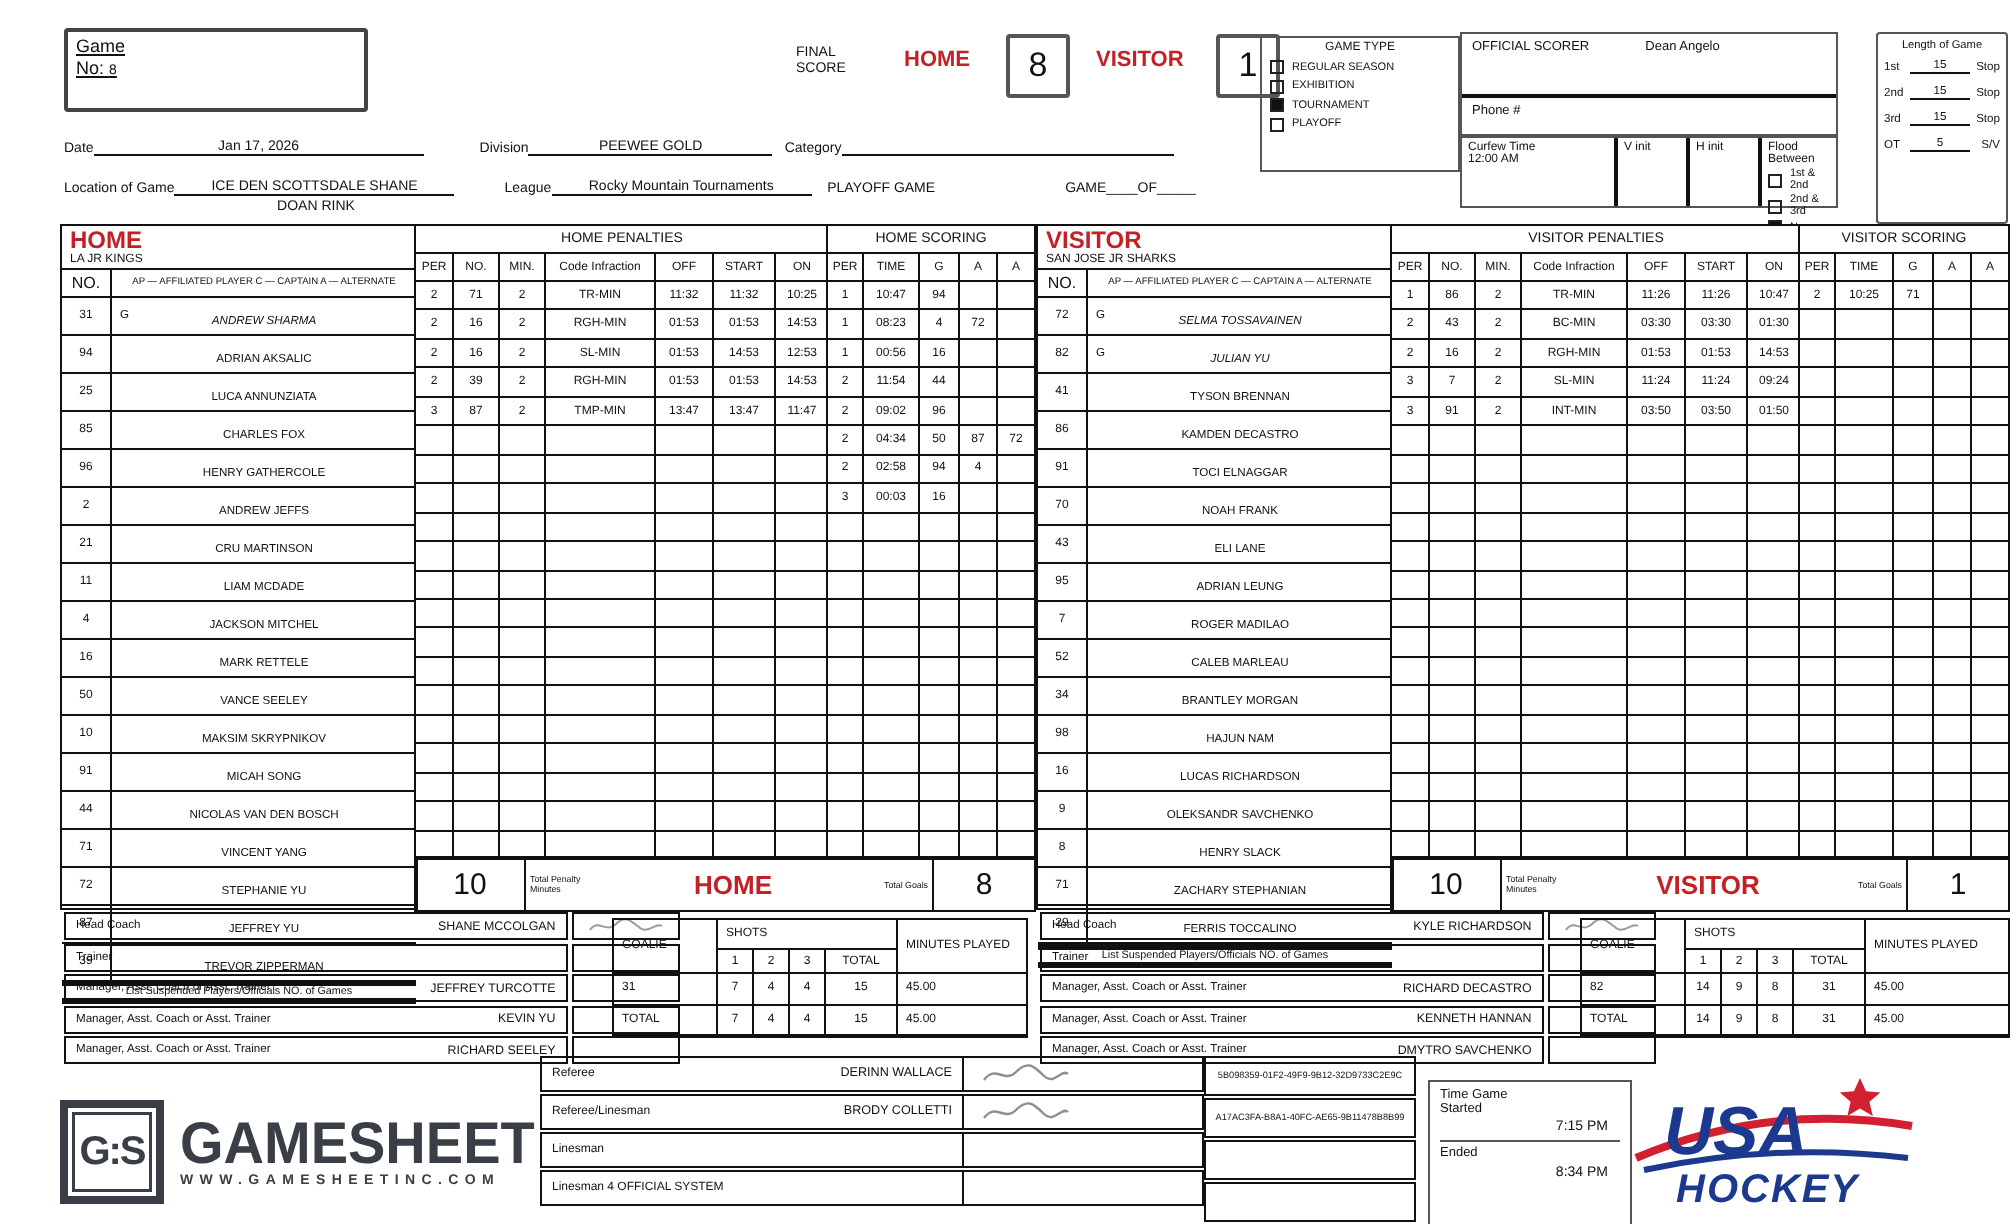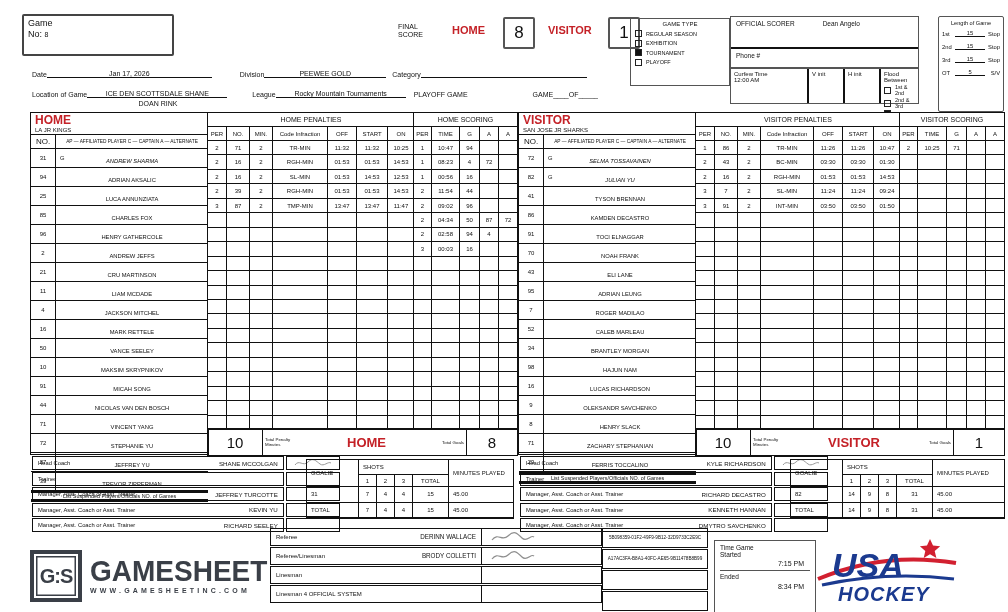--- a/index.html
+++ b/index.html
@@ -3,21 +3,21 @@
 <meta charset="utf-8">
 <style>
   html,body{margin:0;padding:0;background:#e8e8e8;}
   .sheet{position:relative;width:1008px;height:612px;background:#fff;font-family:"Liberation Sans",sans-serif;color:#111;overflow:hidden;}
   .abs{position:absolute;}
   .red{color:#c42127;}
   .lbl{font-size:7px;}
   .uline{display:inline-block;border-bottom:1px solid #111;text-align:center;font-size:7px;vertical-align:bottom;}
 
   
-  .game-no-box{left:22px;top:14px;width:140px;height:34px;border:2px solid #444;border-radius:2px;padding:2px 4px;font-size:9px;line-height:11px;}
+  .game-no-box{left:32px;top:14px;width:140px;height:34px;border:2px solid #444;border-radius:2px;padding:2px 4px;font-size:9px;line-height:11px;text-decoration:underline;}
   .finalscore{font-size:7px;line-height:8px;}
   .sidehdr{font-size:11px;font-weight:bold;}
   .scorebox{width:28px;height:28px;border:2px solid #555;border-radius:2px;text-align:center;font-size:17px;line-height:28px;}
   .gametype{left:630px;top:18px;width:90px;height:62px;border:1.5px solid #555;padding:2px 4px;}
   .gametype .gt-title{font-size:6px;text-align:center;margin-bottom:3px;}
   .opt-row{display:flex;align-items:center;gap:4px;margin-bottom:2.5px;}
   .box{width:5px;height:5px;border:1px solid #222;flex:0 0 auto;}
   .box.checked{background:#111;}
   .opt-lbl{font-size:5.5px;}
   .scorerbox{left:730px;top:16px;width:187px;height:50px;border:1.5px solid #555;}

